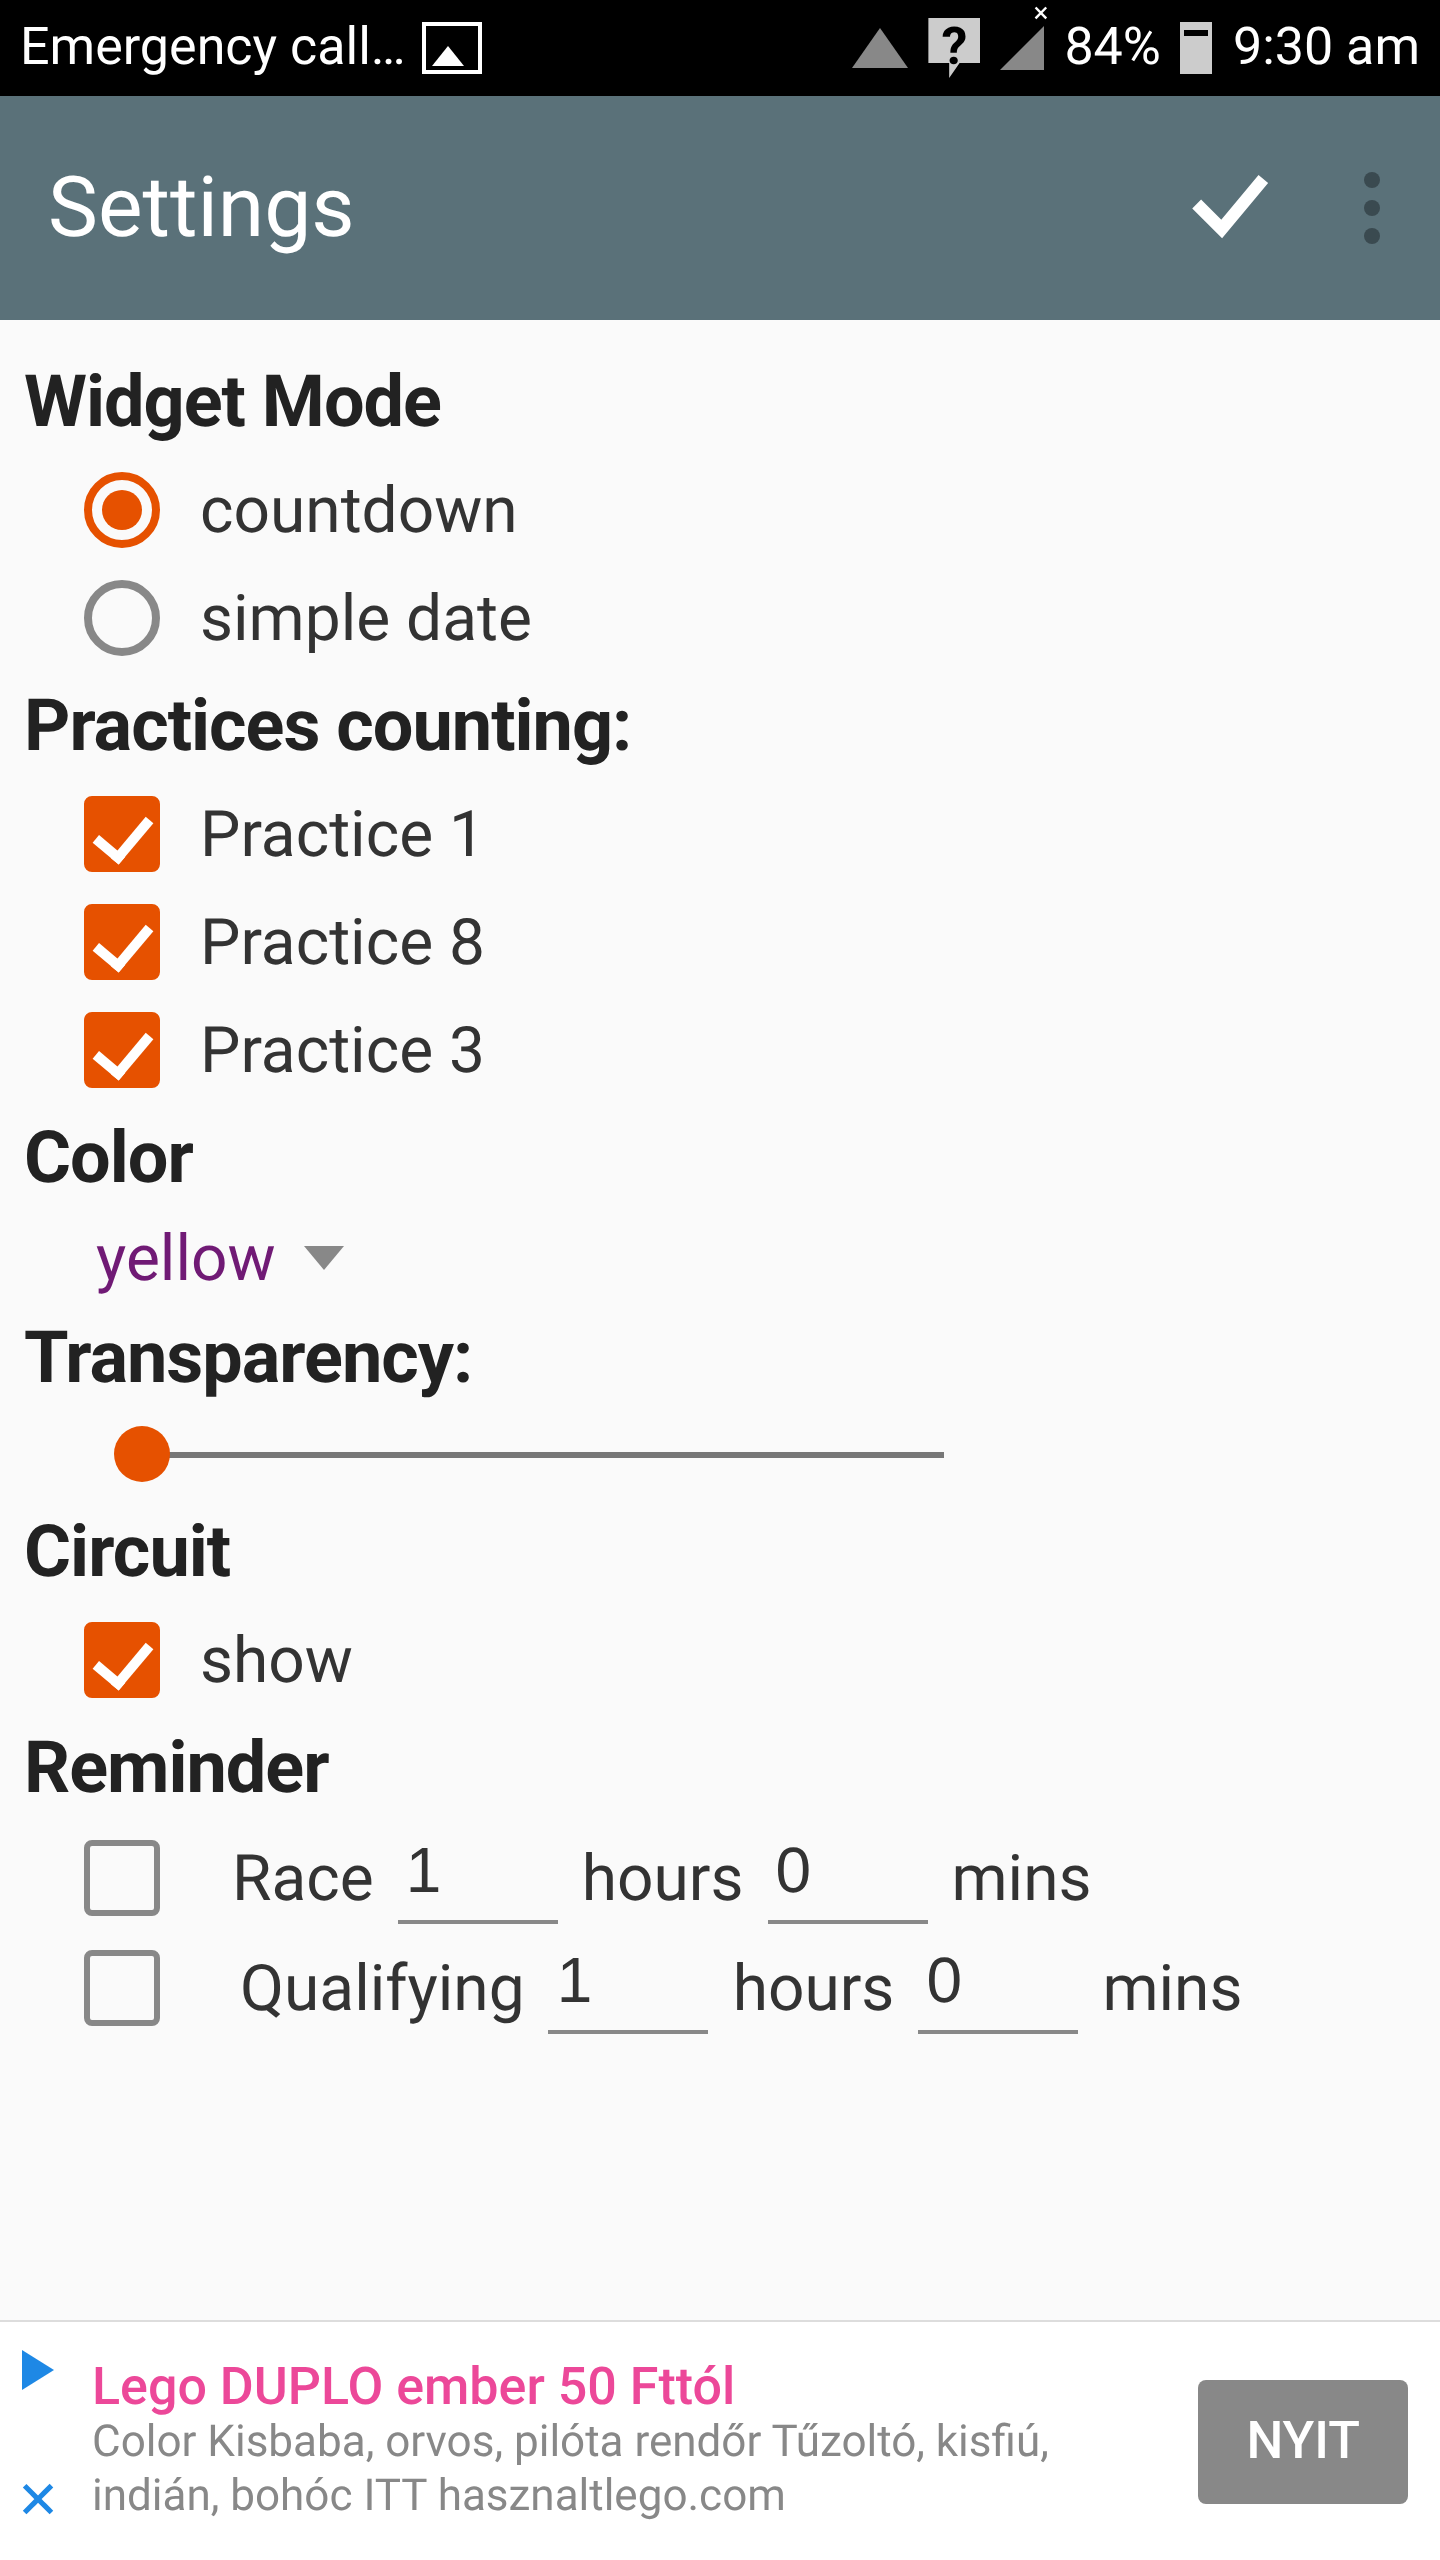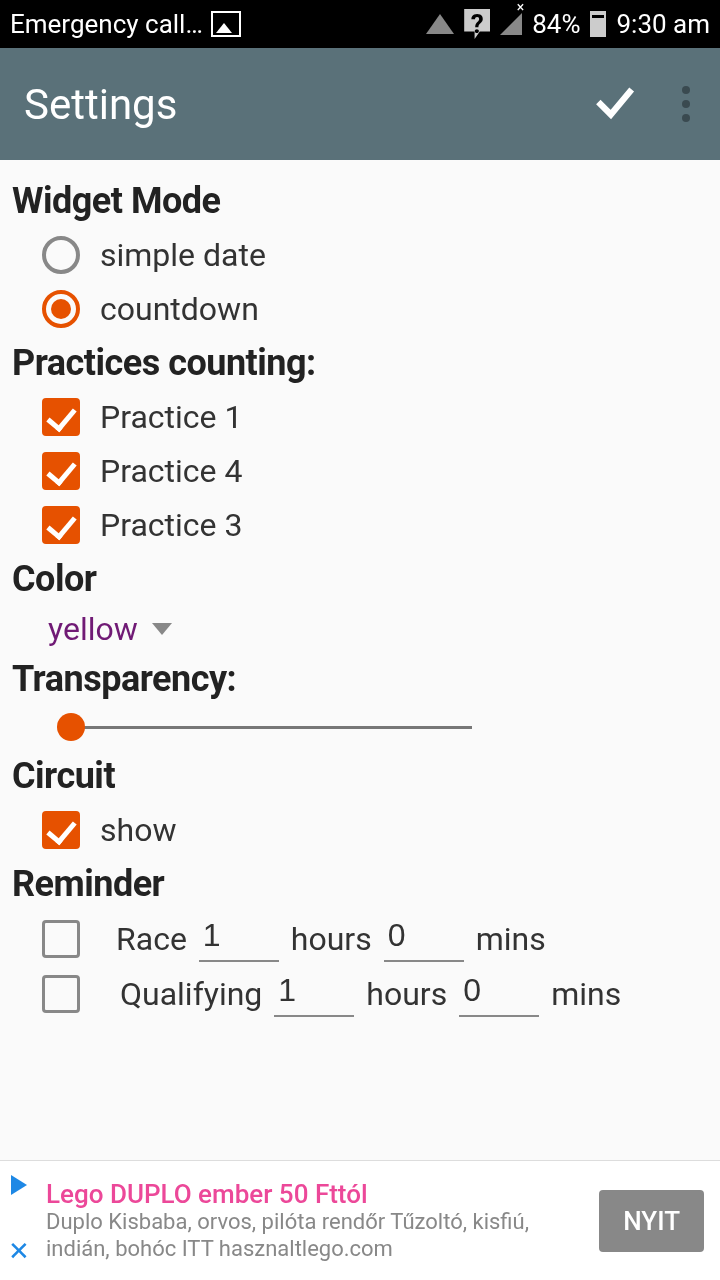--- a/index.html
+++ b/index.html
@@ -125,36 +125,36 @@
         <span></span>
         <span></span>
     </span>
   </div>
 </div>
 
 <div class="content">
 
   <div class="section-title">Widget Mode</div>
   <div class="option-row">
+    <span class="radio selected"></span>
+    <span class="opt-label">countdown</span>
+  </div>
+  <div class="option-row">
     <span class="radio"></span>
     <span class="opt-label">simple date</span>
   </div>
-  <div class="option-row">
-    <span class="radio selected"></span>
-    <span class="opt-label">countdown</span>
-  </div>
 
   <div class="section-title">Practices counting:</div>
   <div class="option-row">
     <span class="checkbox checked"></span>
     <span class="opt-label">Practice 1</span>
   </div>
   <div class="option-row">
     <span class="checkbox checked"></span>
-    <span class="opt-label">Practice 4</span>
+    <span class="opt-label">Practice 8</span>
   </div>
   <div class="option-row">
     <span class="checkbox checked"></span>
     <span class="opt-label">Practice 3</span>
   </div>
 
   <div class="section-title">Color</div>
   <div class="dropdown-row">
     <span class="dropdown-val">yellow</span>
     <span class="dropdown-caret"></span>
@@ -200,16 +200,16 @@
     </svg>
 </div>
 
 <div class="ad-banner">
   <div class="ad-choices">
     <span class="ad-tri"></span>
     <span class="ad-x">✕</span>
   </div>
   <div class="ad-text">
     <div class="ad-title">Lego DUPLO ember 50 Fttól</div>
-    <div class="ad-desc">Duplo Kisbaba, orvos, pilóta rendőr Tűzoltó, kisfiú, indián, bohóc ITT hasznaltlego.com</div>
+    <div class="ad-desc">Color Kisbaba, orvos, pilóta rendőr Tűzoltó, kisfiú, indián, bohóc ITT hasznaltlego.com</div>
   </div>
   <div class="ad-btn">NYIT</div>
 </div>
 
 </body></html>

